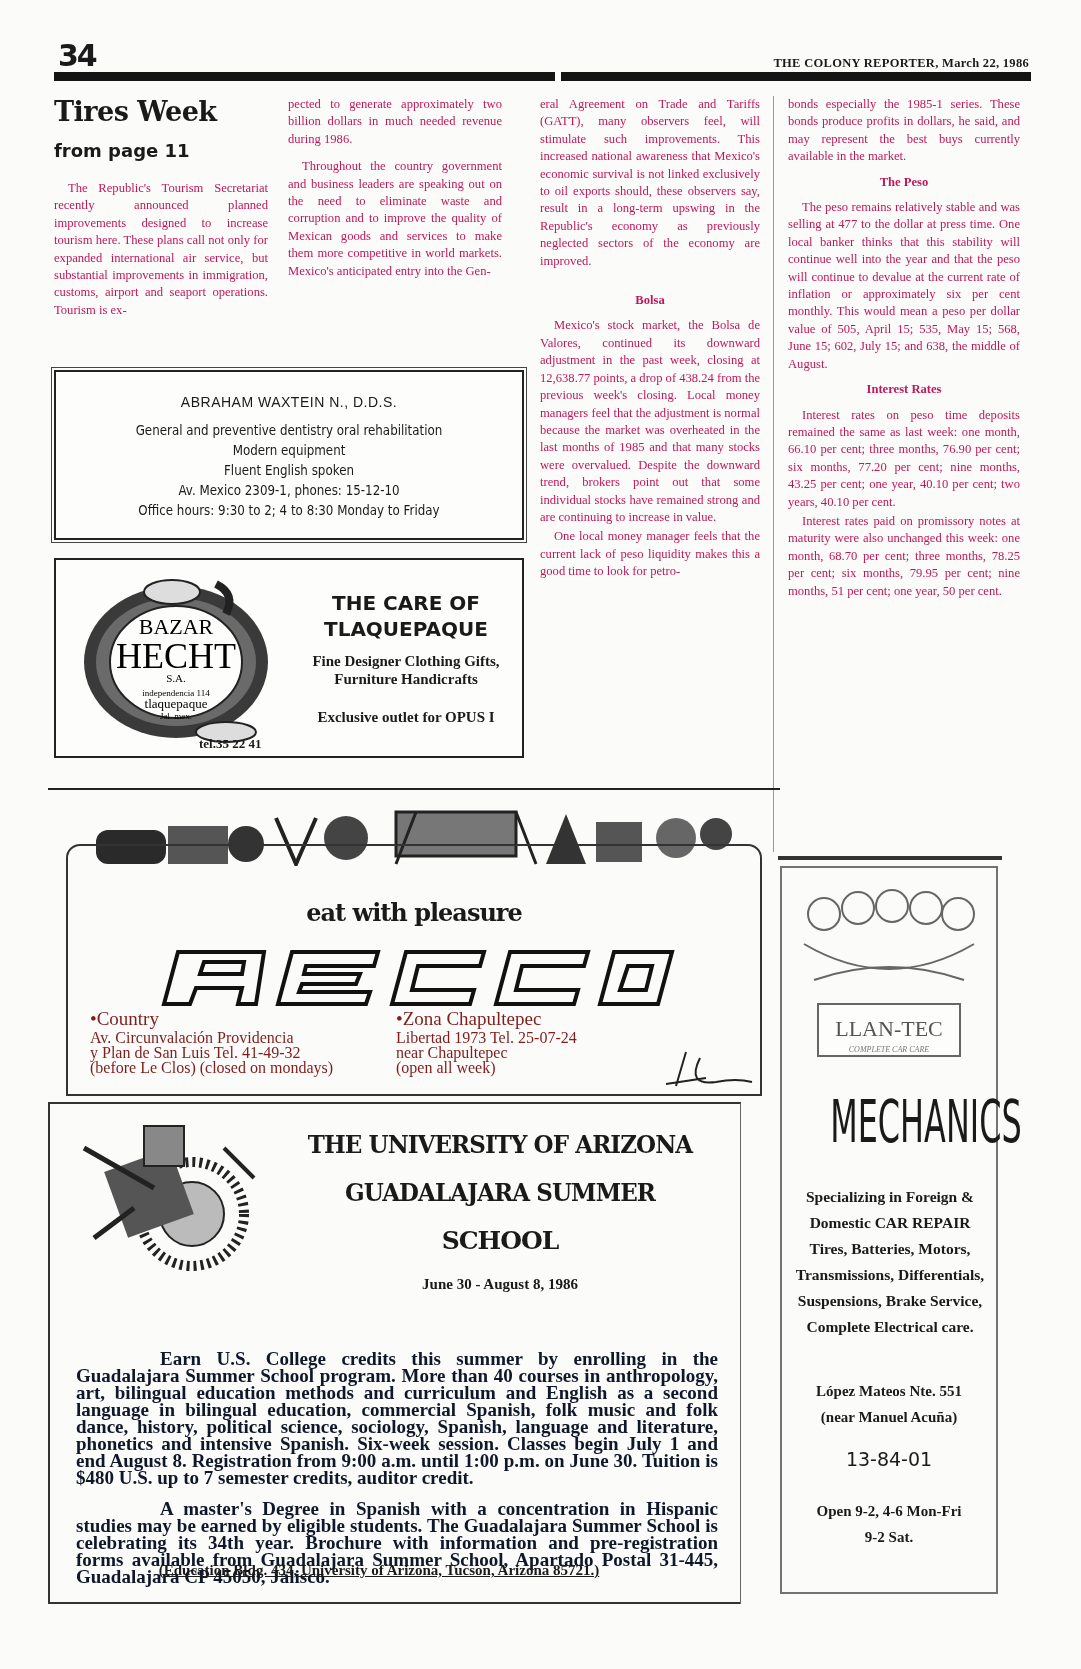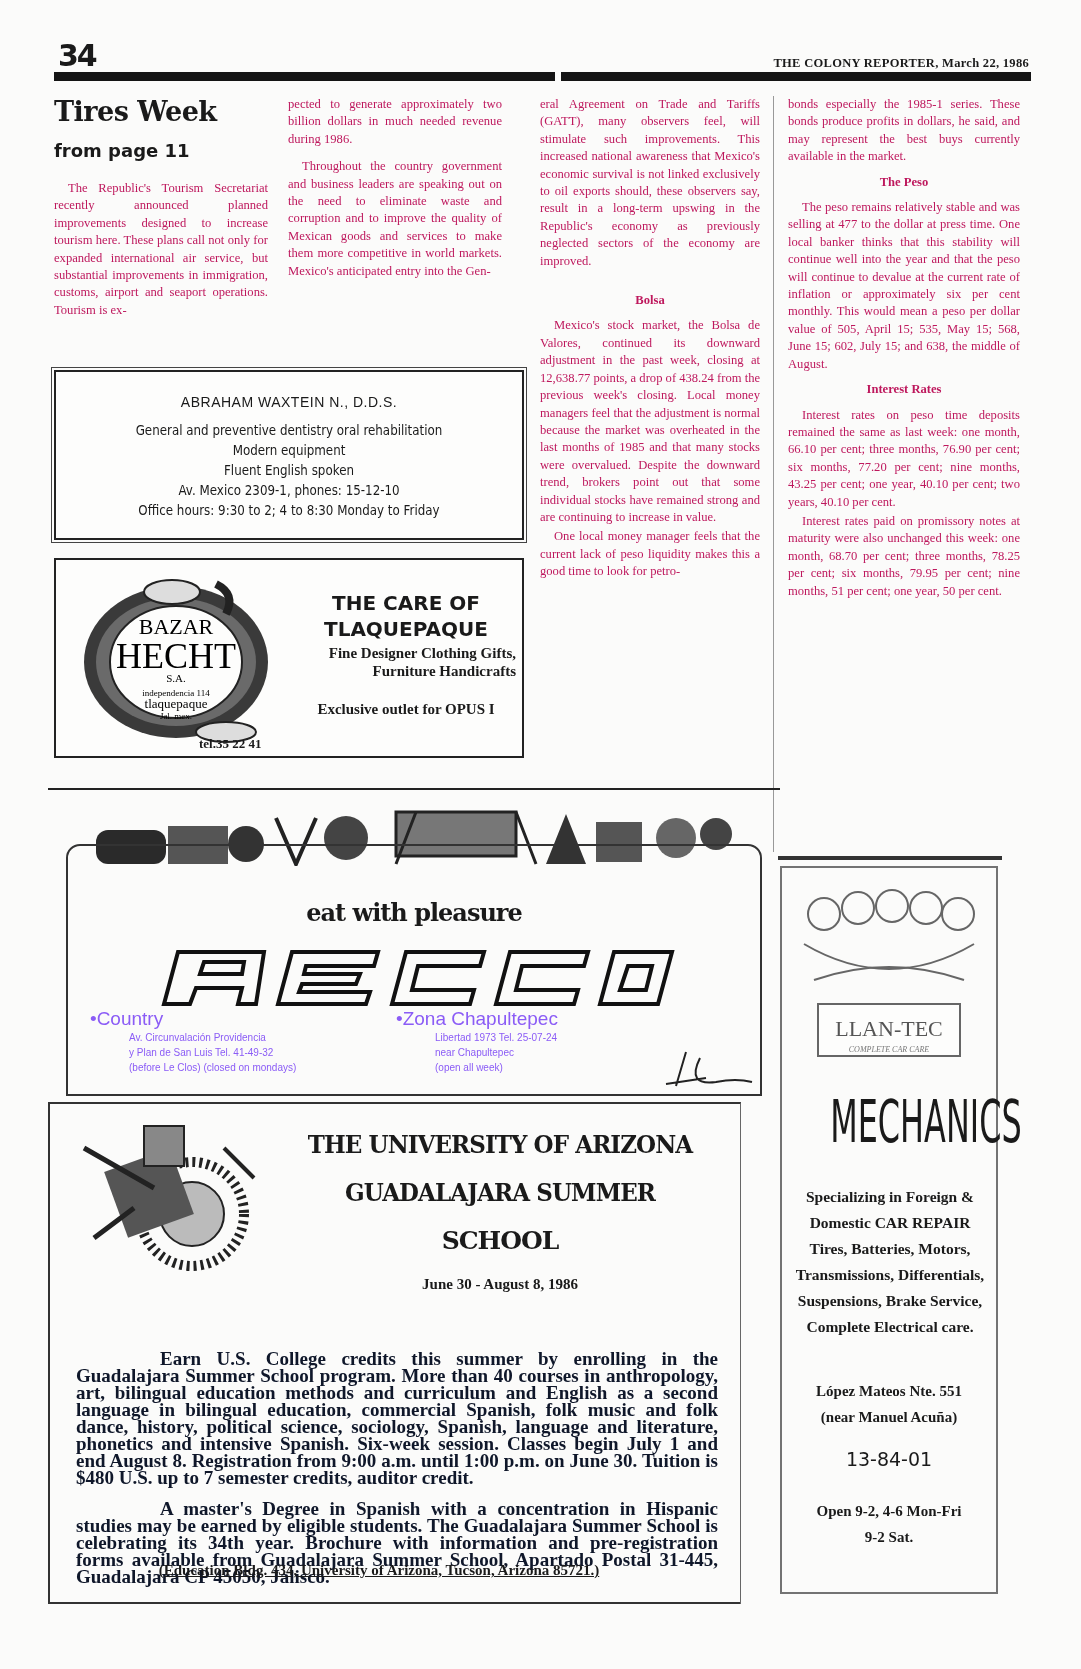--- a/index.html
+++ b/index.html
@@ -16,31 +16,31 @@
   .col p+p{margin-top:10px;}
   .col h4{margin:8px 0 8px 0;text-align:center;font-size:12.6px;font-weight:bold;}
   .box{border:2px solid #222;box-sizing:border-box;background:#fdfdfc;}
   .dent{left:54px;top:370px;width:470px;height:170px;outline:1px solid #444;outline-offset:2px;}
   .dent .title{text-align:center;font-family:"Liberation Sans",sans-serif;font-size:14px;margin-top:22px;letter-spacing:0.5px;}
   .dent .line{text-align:center;font-family:"DejaVu Sans",sans-serif;font-size:14.5px;line-height:20px;transform:scaleX(0.82);}
   .bazar{left:54px;top:558px;width:470px;height:200px;}
   .fishlogo{left:20px;top:14px;width:210px;height:170px;}
   .bazar .right{left:240px;top:30px;width:220px;text-align:center;}
   .bazar .bst{font-family:"DejaVu Sans",sans-serif;font-weight:bold;font-size:20px;line-height:26px;}
-  .bazar .desc{font-family:"Liberation Serif",serif;font-weight:bold;font-size:15px;line-height:18px;margin-top:2px;text-align:right;}
+  .bazar .desc{font-family:"Liberation Serif",serif;font-weight:bold;font-size:15px;line-height:18px;margin-top:10px;}
   .bazar .opus{font-family:"Liberation Serif",serif;font-weight:bold;font-size:15px;line-height:18px;margin-top:20px;}
   .bazar .tel{left:118px;top:176px;font-family:"Liberation Serif",serif;font-weight:bold;font-size:13px;margin-left:25px;}
   .hr1{left:48px;top:788px;width:732px;height:2px;background:#222;}
   .aecco{left:66px;top:808px;width:696px;height:288px;}
   .aecco .frame{left:0;top:36px;width:696px;height:252px;border:2px solid #333;border-radius:14px 14px 0 0;box-sizing:border-box;}
   .aecco .eat{left:0;width:696px;top:90px;text-align:center;font-family:"DejaVu Serif",serif;font-weight:bold;font-size:24px;letter-spacing:-1px;}
   .aecco .logo{left:90px;top:136px;width:520px;height:64px;}
-  .aecco .loc{font-family:Liberation Sans, sans-serif;color:#8b5cf6;}
+  .aecco .loc{font-family:Liberation Serif, serif;color:#7f1d1d;}
   .aecco .loc .n{font-size:19px;}
-  .aecco .loc .d{font-size:10px;line-height:15px;margin-left:39px;}
+  .aecco .loc .d{font-size:16px;line-height:15px;}
   .sig{left:590px;top:240px;width:100px;height:40px;}
   .univ{left:48px;top:1102px;width:690px;height:500px;border-left:2px solid #333;border-top:2px solid #333;border-right:1px solid #666;}
   .univ .crest{left:24px;top:14px;width:190px;height:160px;}
   .univ .t1{left:210px;top:26px;width:480px;text-align:center;font-family:"DejaVu Serif",serif;font-weight:bold;font-size:25px;letter-spacing:-1px;transform:scaleX(0.92);}
   .univ .t2{left:210px;top:74px;width:480px;text-align:center;font-family:"DejaVu Serif",serif;font-weight:bold;font-size:25px;letter-spacing:-1px;transform:scaleX(0.92);}
   .univ .t3{left:210px;top:122px;width:480px;text-align:center;font-family:"DejaVu Serif",serif;font-weight:bold;font-size:25px;letter-spacing:-1px;}
   .univ .date{left:210px;top:172px;width:480px;text-align:center;font-weight:bold;font-size:15px;}
   .univ .body{left:26px;top:206px;width:642px;font-size:19px;line-height:17px;text-align:justify;font-weight:bold;color:#0f172a;margin-top:40px;}
   .univ .body p{margin:0;text-indent:84px;}
   .univ .body p+p{margin-top:14px;}

